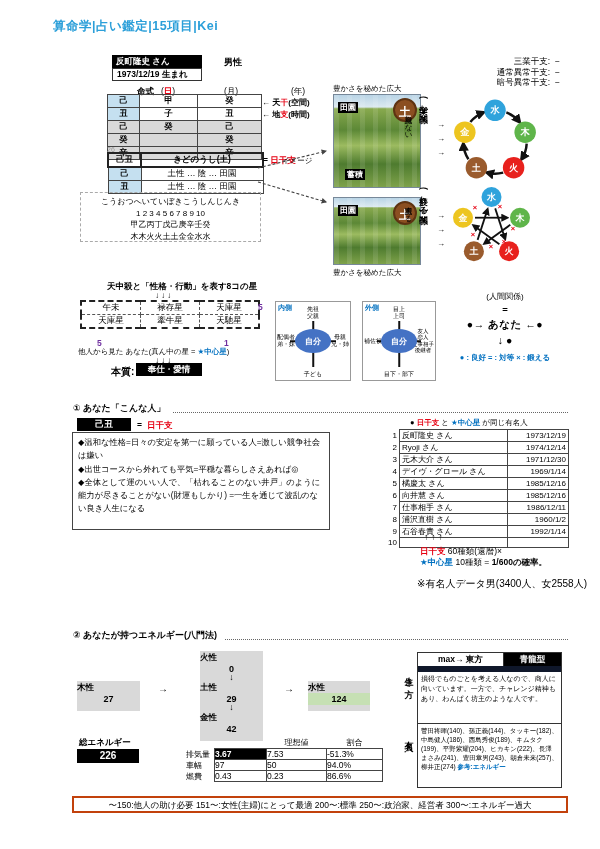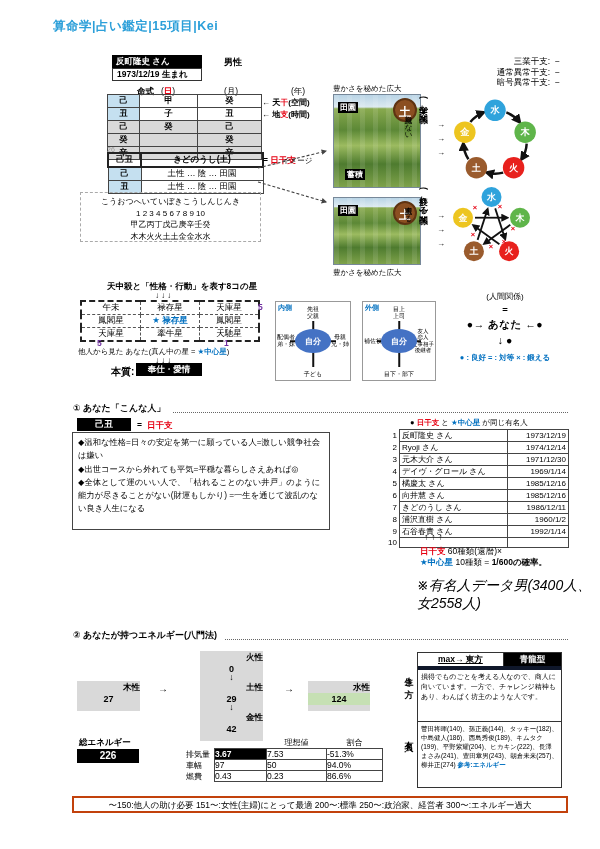--- a/index.html
+++ b/index.html
@@ -145,24 +145,24 @@
           padding:3px 5px;font-size:8.3px;line-height:1.6;}
   .fam-header{left:410px;top:418px;font-size:7.5px;white-space:nowrap;}
   .famous{left:385px;top:429px;}
   .famous td{height:9px;font-size:8px;}
   .famous td.fno{border:none;width:12px;text-align:right;padding-right:2px;}
   .famous td.fnm{width:105px;text-align:left;padding-left:2px;}
   .famous td.fdt{width:58px;text-align:right;padding-right:2px;}
   .fam-up{left:424px;top:532px;font-size:8.5px;letter-spacing:3px;}
   .prob1{left:420px;top:546px;font-size:8.5px;}
   .prob2{left:420px;top:557px;font-size:8.5px;}
-  .fam-note{left:417px;top:577px;font-size:14px;font-style:italic;}
-
-  
-  .ebox{width:63px;height:30px;background:#D9D9D9;text-align:right;font-size:8.5px;
+  .fam-note{left:417px;top:577px;font-size:10px;}
+
+  
+  .ebox{width:63px;height:30px;background:#D9D9D9;text-align:left;font-size:8.5px;
         font-weight:bold;line-height:12px;}
   .e-fire{left:200px;top:651px;}
   .e-wood{left:77px;top:681px;}
   .e-earth{left:200px;top:681px;}
   .e-metal{left:200px;top:711px;}
   .e-water{left:308px;top:681px;width:62px;}
   .eval{width:63px;text-align:center;font-weight:bold;font-size:9px;}
   .v-fire{left:200px;top:664px;}
   .v-wood{left:77px;top:694px;}
   .v-earth{left:200px;top:694px;}
@@ -183,21 +183,21 @@
   .car td{height:9px;font-size:8.5px;text-align:left;padding-right:2px;}
   .car td.lab{border:none;width:26px;font-size:8px;}
   .car td.v{width:49px;}
   .car td.i{width:57px;}
   .car td.ra{width:53px;}
   .car td.hdr{border:none;text-align:center;padding:0;font-size:8px;}
   .black-cell{background:#000;color:#fff;font-weight:bold;}
 
   
   .dir-box{left:417px;top:652px;width:145px;height:136px;border:1.5px solid #333;box-sizing:border-box;}
-  .db-head{display:flex;height:13px;border-bottom:4px solid #0f172a;text-decoration:underline;}
+  .db-head{display:flex;height:13px;border-bottom:6px solid #0f172a;}
   .db-left{width:60%;font-size:8.5px;font-weight:bold;text-align:center;line-height:12px;border-right:1.5px solid #333;box-sizing:border-box;}
   .db-right{flex:1;background:#000;color:#fff;font-size:8.5px;font-weight:bold;text-align:center;line-height:12px;}
   .db-body1{height:52px;border-bottom:1px solid #333;padding:2px 3px;font-size:7px;line-height:1.45;box-sizing:border-box;}
   .db-body2{padding:2px 3px;font-size:6.5px;line-height:1.4;}
   .db-ref{color:#0070C0;font-weight:bold;font-size:6.5px;}
   .v-label{writing-mode:vertical-rl;font-size:9px;font-weight:bold;letter-spacing:1px;}
   .vl1{left:402px;top:670px;}
   .vl2{left:402px;top:734px;}
 
   .footer{left:72px;top:796px;width:496px;height:17px;border:2px solid #c2410c;box-sizing:border-box;
@@ -398,25 +398,20 @@
   <div class="abs stars-title">天中殺と「性格・行動」を表す8コの星</div>
   <div class="abs darr sd1">↓↓↓</div>
   <table class="abs stars">
     <tbody>
         <tr>
       <td>午未</td>
       <td>禄存星</td>
       <td>天庫星</td>
     </tr>
     <tr>
-      <td>鳳閣星</td>
-      <td class="star-center">★ 禄存星</td>
-      <td>鳳閣星</td>
-    </tr>
-    <tr>
       <td>天庫星</td>
       <td>牽牛星</td>
       <td>天馳星</td>
     </tr>
   </tbody>
     </table>
   <div class="abs purple num-r">5</div>
   <div class="abs purple num-bl">5</div>
   <div class="abs purple num-br">1</div>
   <div class="abs stars-caption"><span>他人から見た あなた(真ん中の星 = </span><span class="blue">★中心星</span><span>)</span></div>
@@ -495,21 +490,21 @@
           <td class="fnm">橘慶太 さん</td>
           <td class="fdt">1985/12/16</td>
         </tr>
     <tr>
           <td class="fno">6</td>
           <td class="fnm">向井慧 さん</td>
           <td class="fdt">1985/12/16</td>
         </tr>
     <tr>
           <td class="fno">7</td>
-          <td class="fnm">きどのうし さん</td>
+          <td class="fnm">仕事相手 さん</td>
           <td class="fdt">1986/12/11</td>
         </tr>
     <tr>
           <td class="fno">8</td>
           <td class="fnm">浦沢直樹 さん</td>
           <td class="fdt">1960/1/2</td>
         </tr>
     <tr>
           <td class="fno">9</td>
           <td class="fnm">石谷春貴 さん</td>

